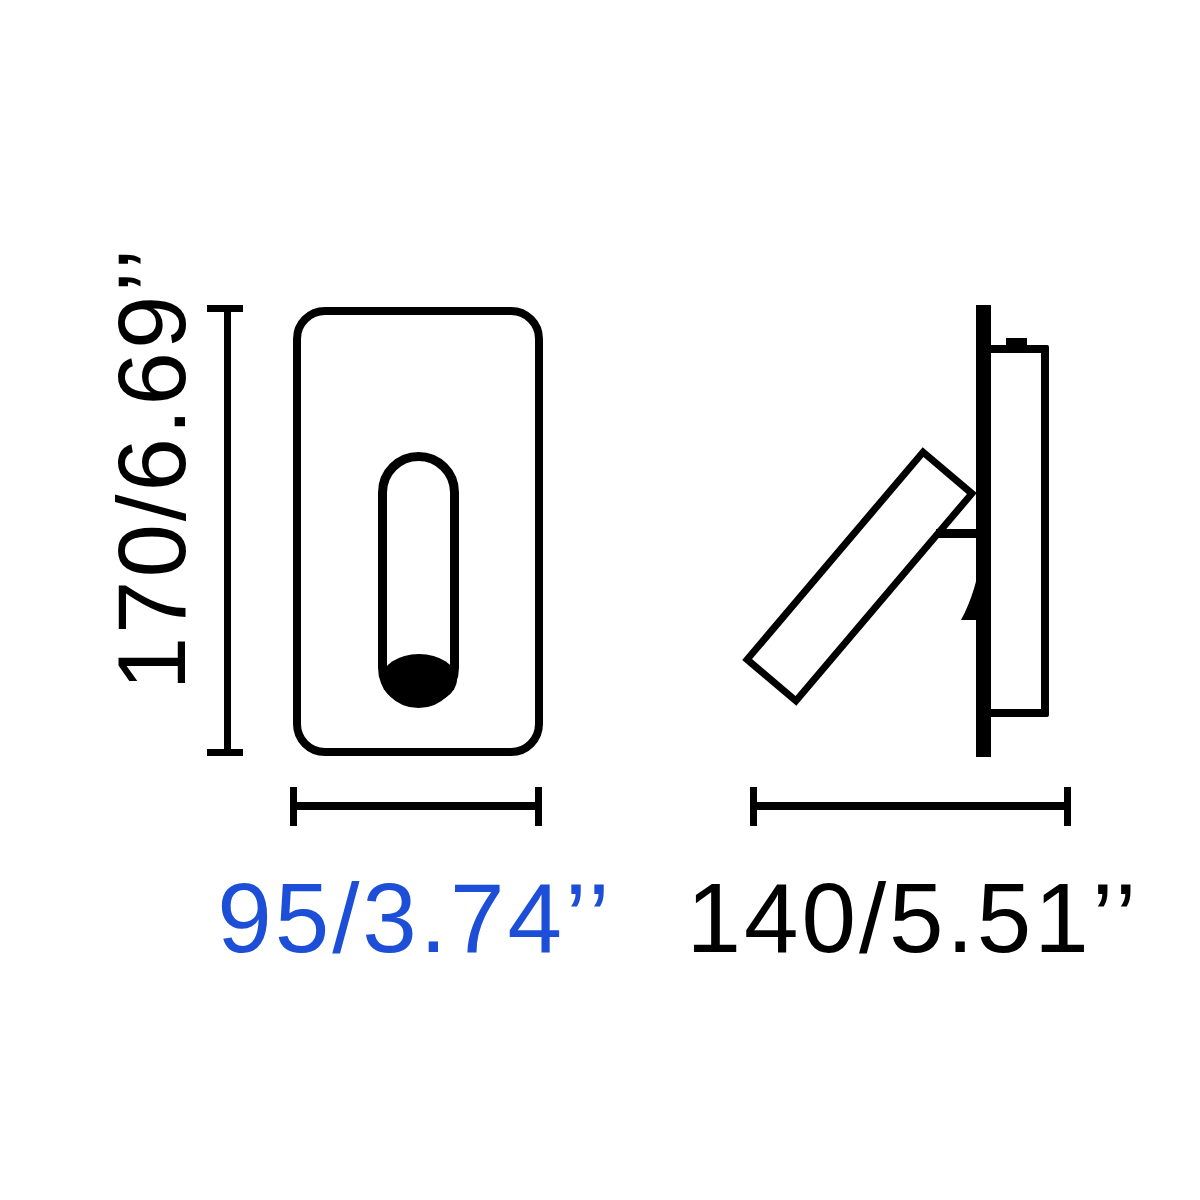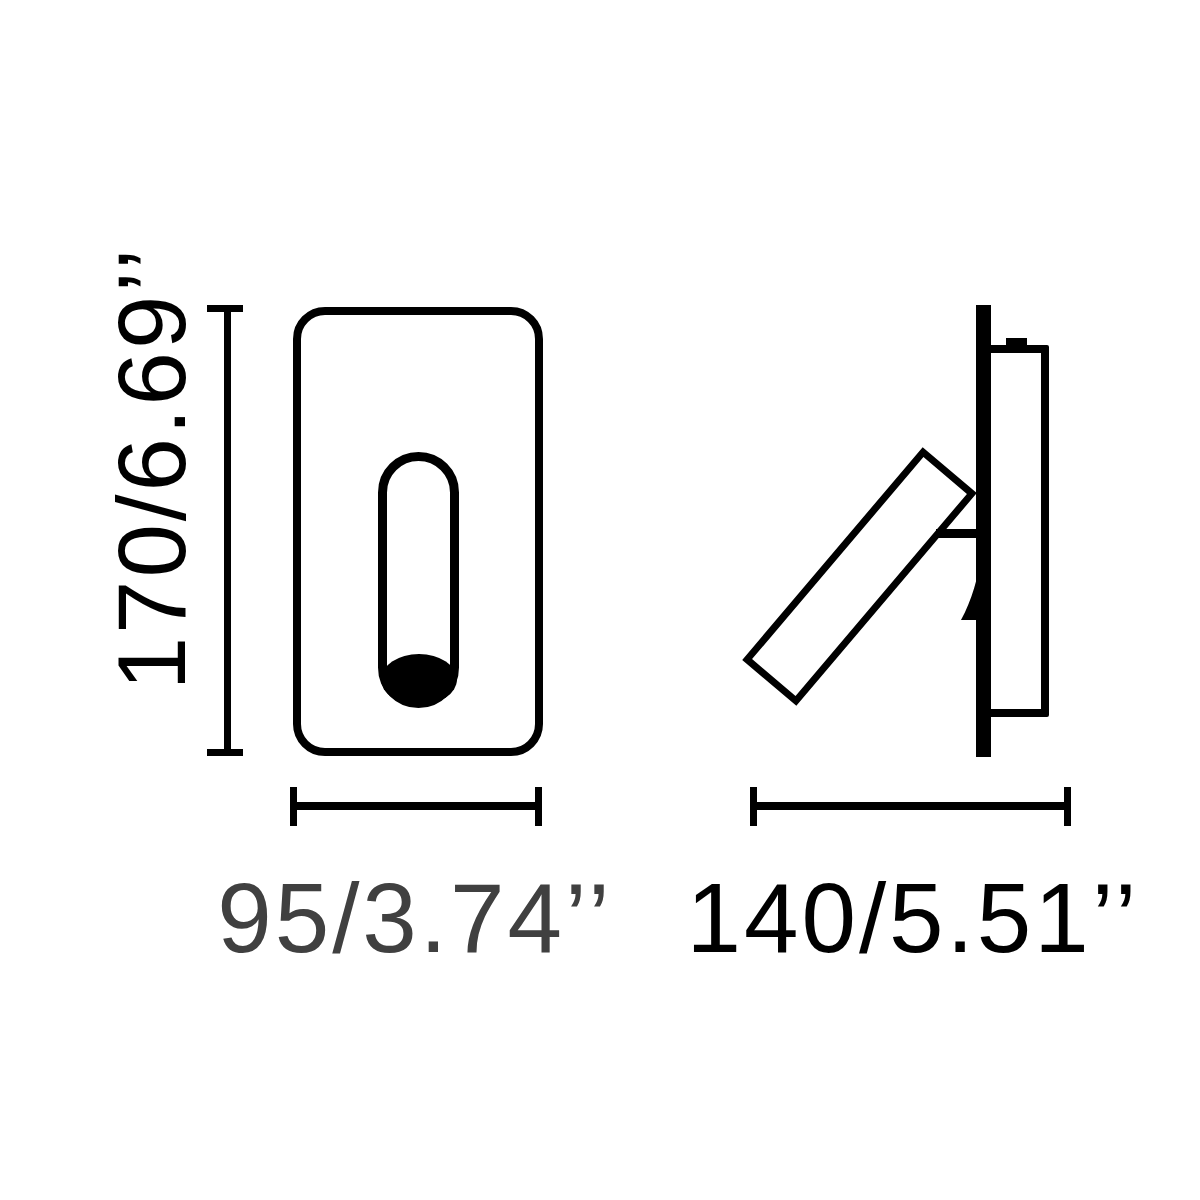--- a/index.html
+++ b/index.html
@@ -57,21 +57,21 @@
 
   
   .hdim-line-front  { left: 293px; top: 802px; width: 246px; height: 8px; }
   .hdim-tick-fl     { left: 290px; top: 787px; width: 7px;  height: 39px; }
   .hdim-tick-fr     { left: 535px; top: 787px; width: 7px;  height: 39px; }
   .hdim-label-front {
     left: 415px; top: 918px;
     transform: translate(-50%, -50%);
     font-size: 98px;
     letter-spacing: 3px;
-    color: #404040;
+    color: #1d4ed8;
     white-space: nowrap;
   }
   .hdim-line-side  { left: 753px; top: 802px; width: 317px; height: 8px; }
   .hdim-tick-sl    { left: 750px;  top: 787px; width: 7px; height: 39px; }
   .hdim-tick-sr    { left: 1064px; top: 787px; width: 7px; height: 39px; }
   .hdim-label-side {
     left: 913px; top: 918px;
     transform: translate(-50%, -50%);
     font-size: 98px;
     letter-spacing: 3px;

